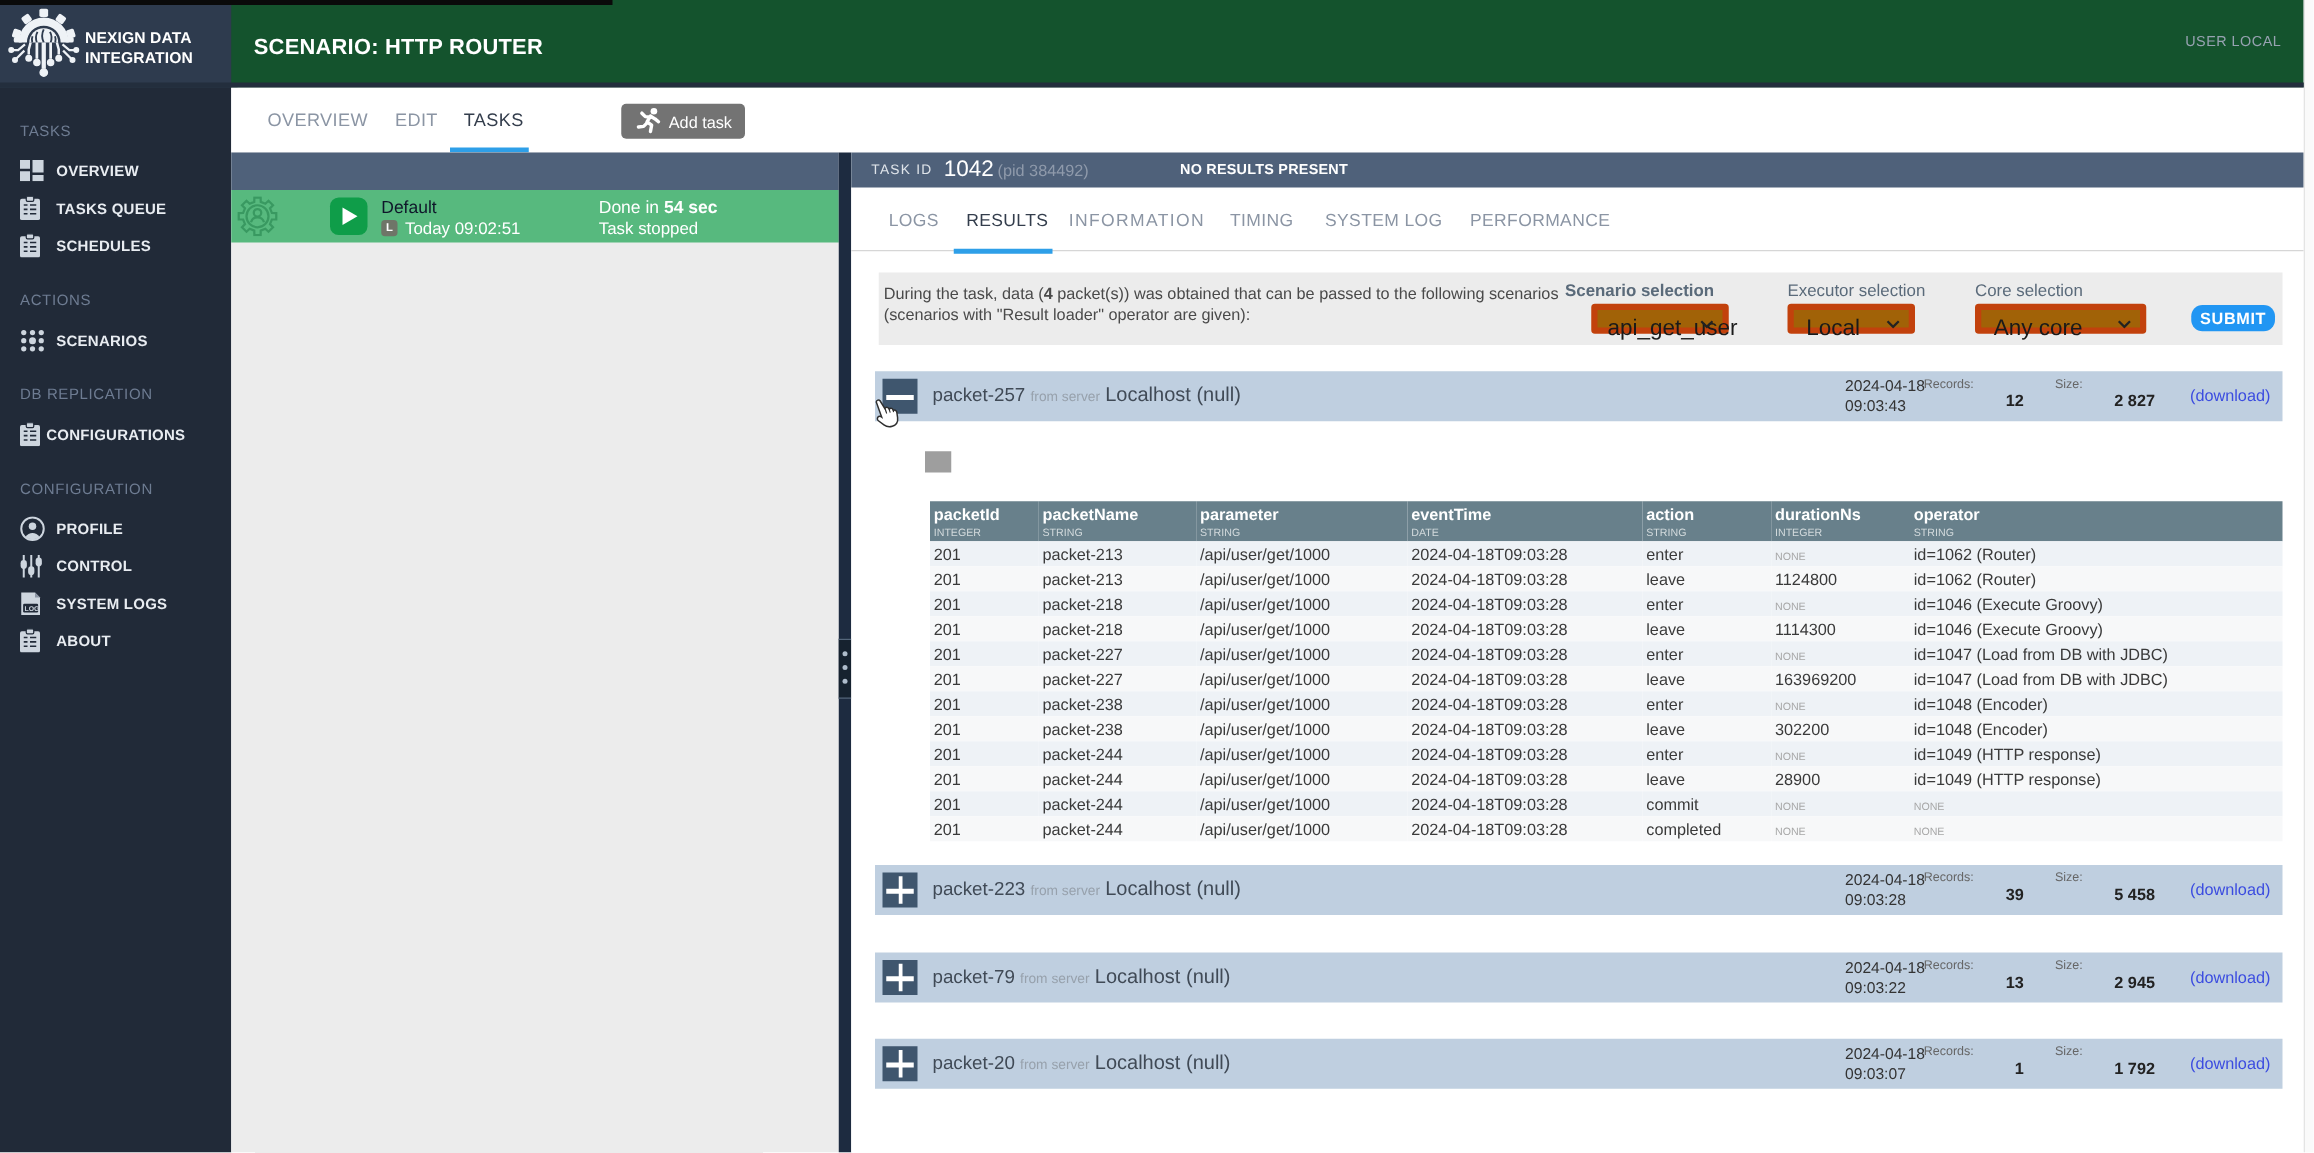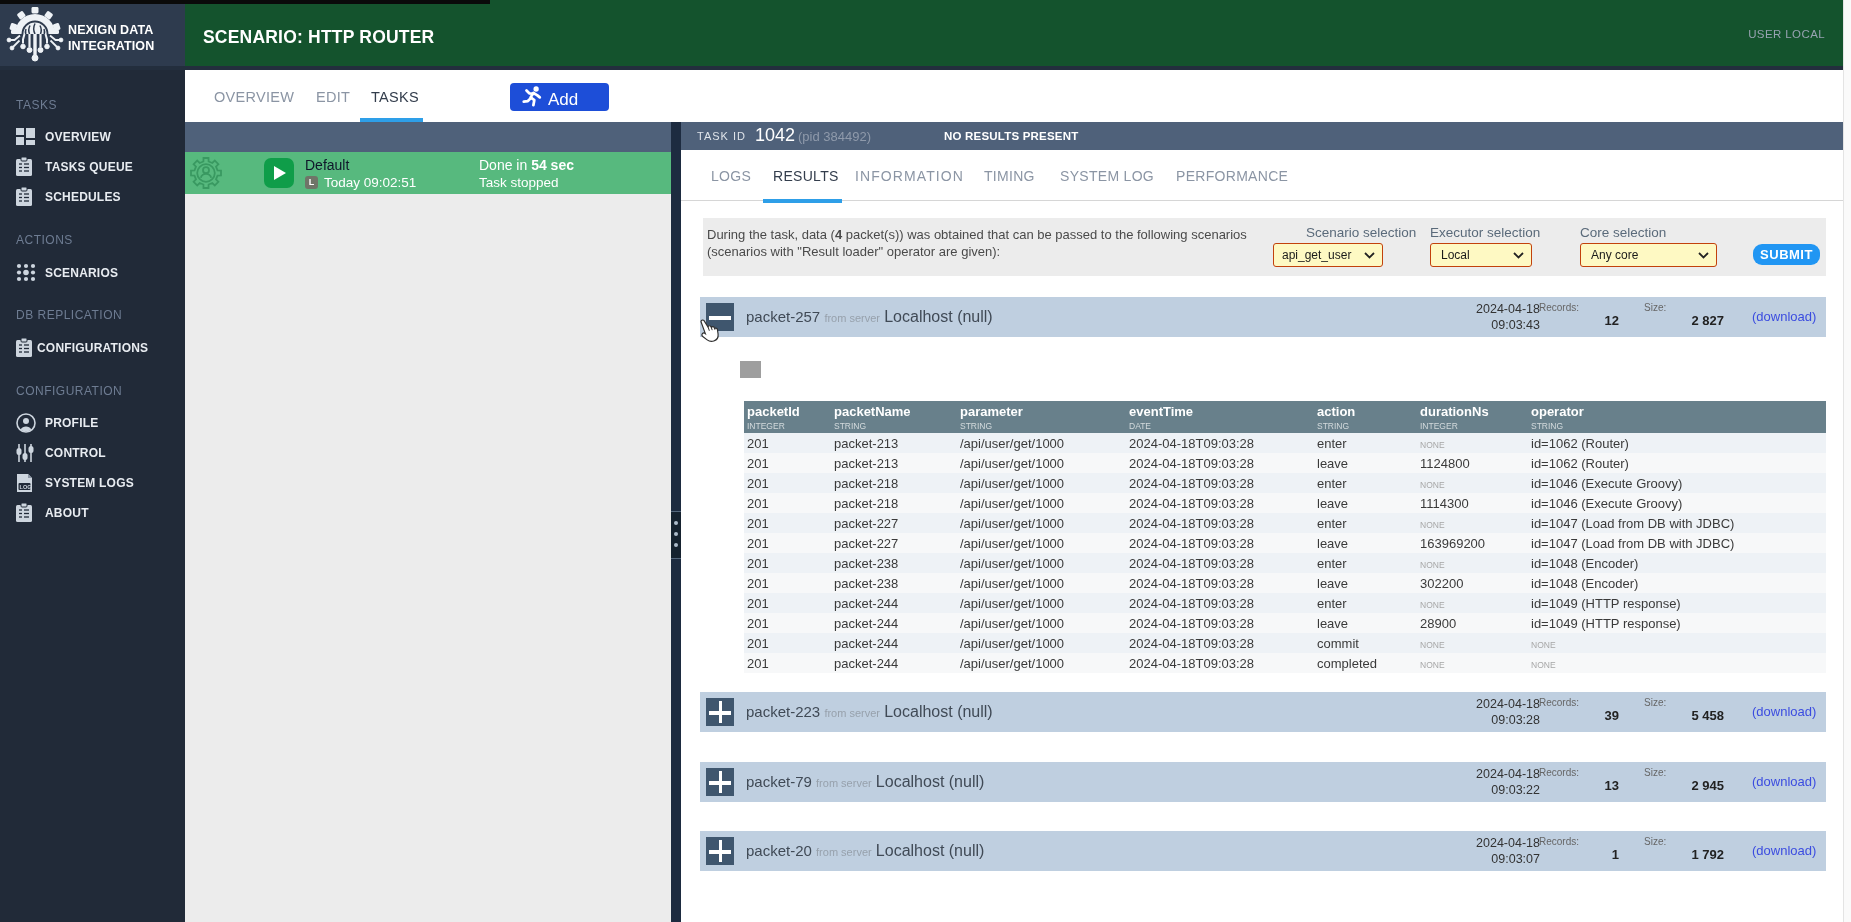--- a/index.html
+++ b/index.html
@@ -18,21 +18,21 @@
 
 #topbar { left:185px; top:0; width:1658px; height:70px; background:#14532d; }
 #topbar h1 { position:absolute; left:18px; top:27px; font-size:17.5px; font-weight:bold; color:#fff; letter-spacing:0.2px; }
 #userlocal { position:absolute; right:18px; top:28px; font-size:11.5px; color:#97a2b1; letter-spacing:0.4px; }
 
 
 #tabbar { left:185px; top:70px; width:1658px; height:52px; background:#fff; }
 .tab { position:absolute; top:19px; font-size:14.5px; color:#8b95a4; letter-spacing:0.3px; }
 .tab.active { color:#333d4c; }
 #tabuline { position:absolute; left:175px; top:48px; width:63px; height:4px; background:#2e9fe8; }
-#addtask { position:absolute; left:325px; top:13px; width:99px; height:28px; background:#1d4ed8; border-radius:4px; color:#fff; font-size:17px; }
+#addtask { position:absolute; left:312px; top:13px; width:99px; height:28px; background:#737373; border-radius:4px; color:#fff; font-size:13px; }
 #addtask span { position:absolute; left:38px; top:7px; }
 
 
 #leftlist { left:185px; top:122px; width:486px; height:800px; background:#ececec; }
 #lheader { position:absolute; left:0; top:0; width:486px; height:30px; background:#4f617a; }
 #greenrow { position:absolute; left:0; top:30px; width:486px; height:42px; background:#57b97e; }
 #playbtn { position:absolute; left:79px; top:6px; width:30px; height:30px; background:#0f9d49; border-radius:7px; }
 #playbtn svg { position:absolute; left:9px; top:7px; }
 .grtxt1 { position:absolute; top:5px; font-size:14px; }
 .grtxt2 { position:absolute; top:23px; font-size:13.5px; color:#fff; }
@@ -45,32 +45,32 @@
 
 
 #rightpanel { left:681px; top:122px; width:1162px; height:800px; background:#fff; }
 #taskidbar { position:absolute; left:0; top:0; width:1162px; height:28px; background:#4f617a; color:#fff; }
 #rtabs { position:absolute; left:0; top:28px; width:1162px; height:51px; border-bottom:1px solid #d6d6d6; }
 .rtab { position:absolute; top:18px; font-size:14px; color:#8b95a4; letter-spacing:0.3px; }
 .rtab.active { color:#333d4c; }
 #rtabuline { position:absolute; left:82px; top:49px; width:79px; height:4px; background:#2e9fe8; z-index:3; }
 
 #infobox { position:absolute; left:22px; top:96px; width:1123px; height:58px; background:#ececec; }
-.selwrap { position:absolute; top:25px; height:24px; background:#fef9c3; border:1px solid #c2410c; border-radius:3px; font-size:12px; color:#1a1a1a; }
+.selwrap { position:absolute; top:25px; height:24px; background:#a16207; border:5px solid #c2410c; border-radius:3px; font-size:18px; color:#1a1a1a; }
 .sellabel { position:absolute; top:7px; font-size:13.5px; color:#5a6a7a; }
 #submitbtn { position:absolute; left:1050px; top:26px; width:67px; height:21px; background:#2196f3; border-radius:9px; color:#fff; font-size:13px; font-weight:bold; text-align:center; line-height:21px; letter-spacing:0.5px; }
 
 .prow { position:absolute; left:19px; width:1126px; height:40px; background:#bfcfe0; }
 .pbtn { position:absolute; left:6px; top:6px; width:28px; height:28px; background:#3f566e; color:#fff; }
 .pbtn .h { position:absolute; left:3px; top:13px; width:22px; height:3.5px; background:#fff; }
 .pbtn .v { position:absolute; left:12.5px; top:3px; width:3.5px; height:22px; background:#fff; }
 .pname { position:absolute; left:46px; top:11px; font-size:15px; color:#404a56; }
 .pfrom { color:#97a1ac; font-size:11px; }
 .pname .loc { font-size:16px; }
-.pdate { position:absolute; left:760px; top:4px; width:80px; text-align:right; font-size:12.5px; color:#333; line-height:16px; }
+.pdate { position:absolute; left:776px; top:4px; width:80px; text-align:left; font-size:12.5px; color:#333; line-height:16px; }
 .plab { position:absolute; font-size:10px; color:#666; text-align:left; }
 .pval { position:absolute; font-size:13px; font-weight:bold; color:#222; text-align:right; }
 .pdl { position:absolute; left:1052px; top:12px; font-size:13px; color:#3b4ce0; }
 
 #filerow { position:absolute; left:100px; top:240px; font-size:13.2px; color:#333; }
 #fileswatch { position:absolute; left:59px; top:239px; width:21px; height:17px; background:#9e9e9e; }
 
 table#dt { position:absolute; left:63px; top:279px; width:1082px; border-collapse:collapse; table-layout:fixed; }
 #dt th { background:#68808b; color:#fff; text-align:left; vertical-align:top; padding:3px 0 0 3px; height:32px; font-size:13px; }
 #dt th .typ { font-weight:normal; font-size:8.5px; color:#d3dadd; display:block; margin-top:2px; }
@@ -303,21 +303,21 @@
     <div class="rtab" style="left:30px;">LOGS</div>
     <div class="rtab active" style="left:92px;">RESULTS</div>
     <div class="rtab" style="left:174px;letter-spacing:1.1px;text-align:center;">INFORMATION</div>
     <div class="rtab" style="left:303px;">TIMING</div>
     <div class="rtab" style="left:379px;">SYSTEM LOG</div>
     <div class="rtab" style="left:495px;">PERFORMANCE</div>
     <div id="rtabuline"></div>
   </div>
   <div id="infobox">
     <div style="position:absolute;left:4px;top:8px;font-size:13px;color:#4a4a4a;line-height:17px;">During the task, data (<b>4</b> packet(s)) was obtained that can be passed to the following scenarios<br>(scenarios with "Result loader" operator are given):</div>
-    <div class="sellabel" style="left:603px;">Scenario selection</div>
+    <div class="sellabel" style="left:549px;font-weight:bold;">Scenario selection</div>
     <div class="selwrap" style="left:570px;width:110px;">
         <span style="position:absolute;left:8px;top:4px;">api_get_user</span>
         <svg style="position:absolute;right:7px;top:8px;" width="11" height="7" viewBox="0 0 11 7">
           <path d="M1 1 L5.5 5.5 L10 1" stroke="#222" stroke-width="1.8" fill="none"></path>
         </svg>
       </div>
     <div class="sellabel" style="left:727px;">Executor selection</div>
     <div class="selwrap" style="left:727px;width:102px;">
         <span style="position:absolute;left:10px;top:4px;">Local</span>
         <svg style="position:absolute;right:7px;top:8px;" width="11" height="7" viewBox="0 0 11 7">

